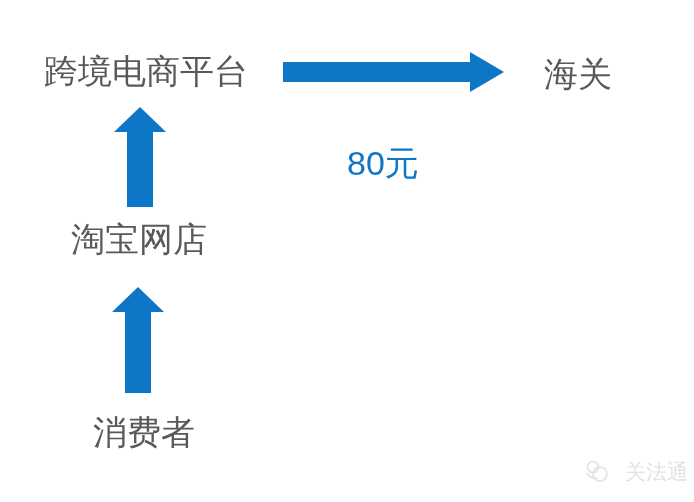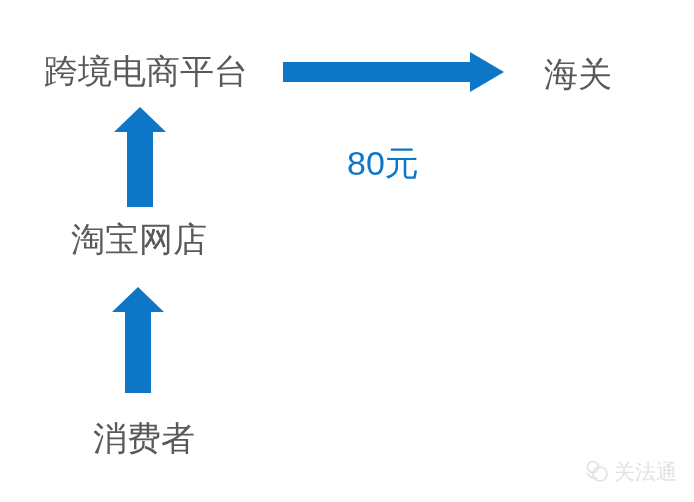--- a/index.html
+++ b/index.html
@@ -29,37 +29,37 @@
     border-left:34px solid var(--arrow);
   }
   .v-arrow{position:absolute;width:52px;}
   .v-head{
     position:absolute;left:0;top:0;width:0;height:0;
     border-left:26px solid transparent;border-right:26px solid transparent;
     border-bottom:25px solid var(--arrow);
   }
   .v-shaft{position:absolute;left:13px;top:25px;width:26px;background:var(--arrow);}
   .watermark{
-    position:absolute;left:584px;top:458px;display:flex;align-items:center;gap:0;
+    position:absolute;left:584px;top:458px;display:flex;align-items:center;gap:11px;
     color:var(--watermark);font-size:21px;white-space:nowrap;
   }
   .watermark svg{display:block;}
 </style>
 </head>
 <body>
 
 <div class="canvas">
 
   <div class="node" style="left:44px;top:53px;">跨境电商平台</div>
 
   <div class="node" style="left:544px;top:56px;">海关</div>
 
   <div class="node" style="left:71px;top:221px;">淘宝网店</div>
 
-  <div class="node" style="left:93px;top:414px;margin-top:6px;">消费者</div>
+  <div class="node" style="left:93px;top:414px;">消费者</div>
 
   <div class="h-arrow" style="left:283px;top:52px;">
     <div class="h-shaft"></div>
     <div class="h-head"></div>
   </div>
 
   <div class="v-arrow" style="left:114px;top:107px;height:100px;">
     <div class="v-head"></div>
     <div class="v-shaft" style="height:75px;"></div>
   </div>

